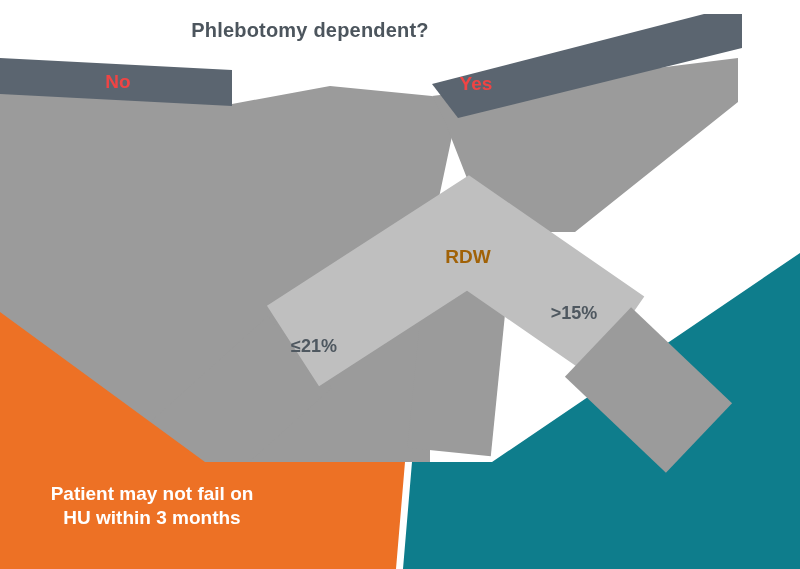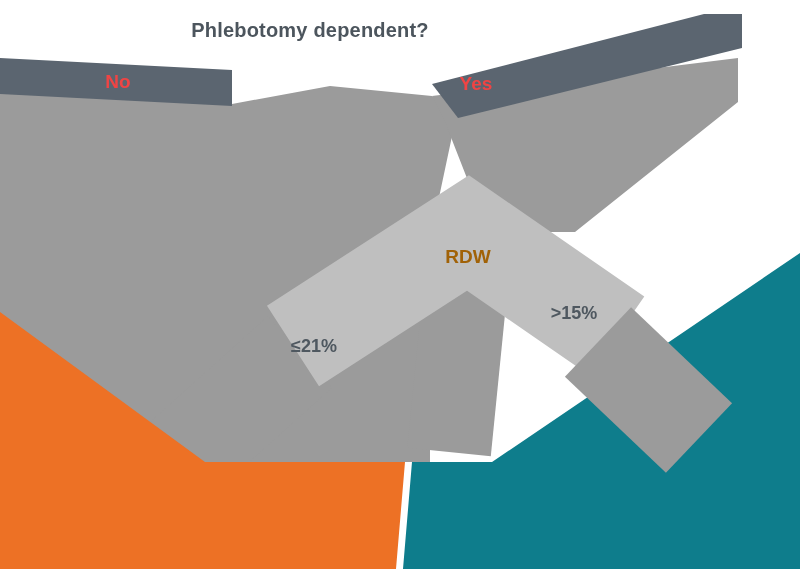--- a/index.html
+++ b/index.html
@@ -76,15 +76,19 @@
   <div class="label title">Phlebotomy dependent?</div>
 
   <div class="label branch no">No</div>
   <div class="label branch yes">Yes</div>
 
   <div class="label node">RDW</div>
 
   <div class="label threshold left">≤21%</div>
   <div class="label threshold right">&gt;15%</div>
 
+  <div class="label outcome negative">
+    <span>Patient may not fail on</span>
+    <span>HU within 3 months</span>
+  </div>
 
 
 </div>
 
 </body></html>

